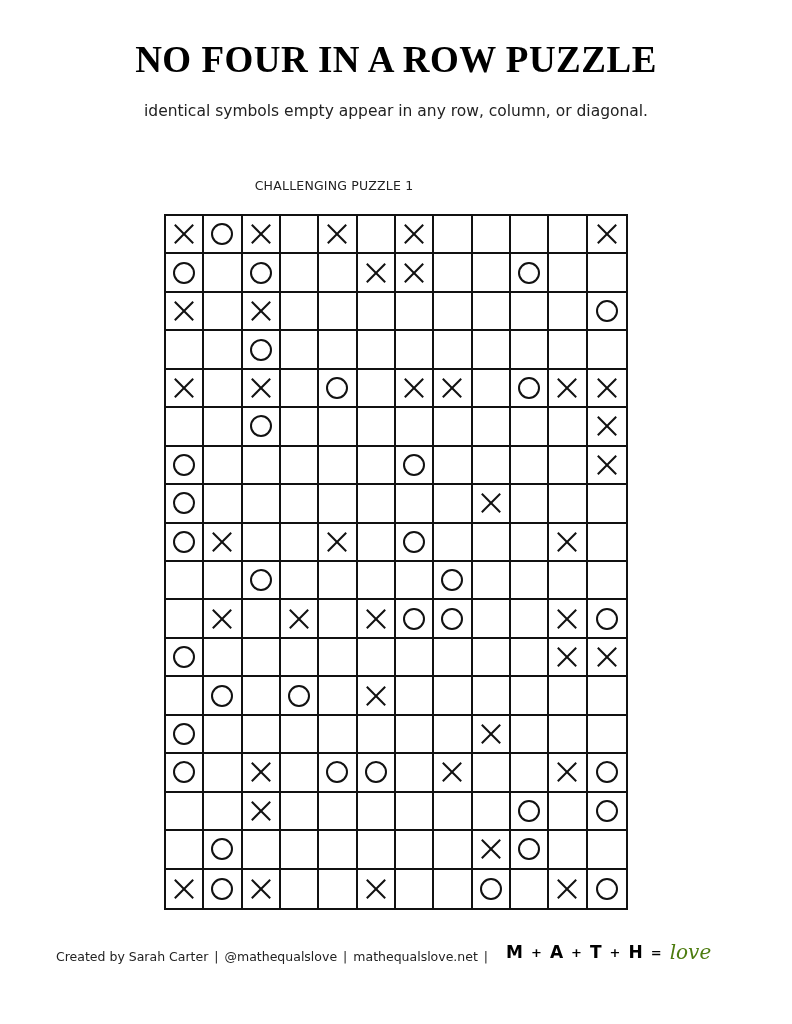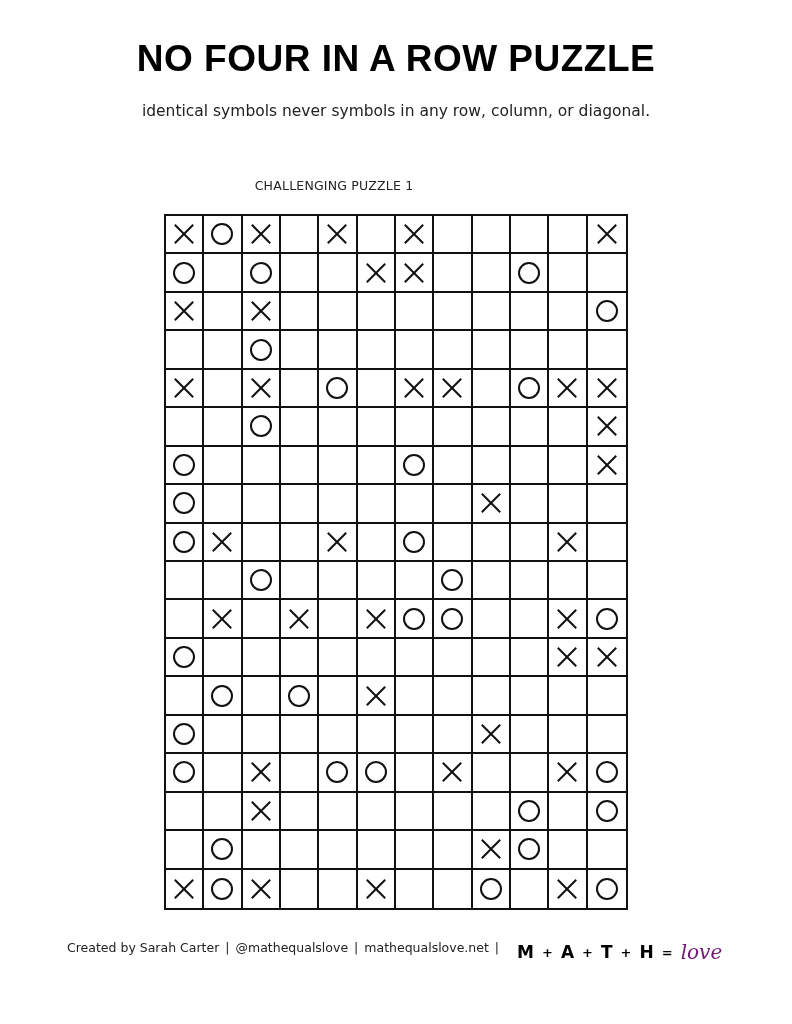--- a/index.html
+++ b/index.html
@@ -1,42 +1,42 @@
 <!DOCTYPE html>
 <html><head>
 <meta charset="utf-8">
 <style>
   html, body { margin: 0; padding: 0; background: #ffffff; }
   body { width: 792px; height: 1024px; position: relative; overflow: hidden; font-family: "Liberation Sans", sans-serif; color: #111; }
-  .title { position: absolute; top: 38px; left: 0; width: 792px; text-align: center; font-family: Liberation Sans, sans-serif; font-weight: bold; font-size: 37px; letter-spacing: 0.5px; color: #000; }
+  .title { position: absolute; top: 38px; left: 0; width: 792px; text-align: center; font-family: Liberation Serif, serif; font-weight: bold; font-size: 37px; letter-spacing: 0.5px; color: #000; }
   .instructions { position: absolute; top: 101px; left: 60px; width: 672px; text-align: center; font-family: "DejaVu Sans", sans-serif; font-size: 15.5px; line-height: 21px; color: #222; }
   .subtitle { position: absolute; top: 178px; left: 0; width: 668px; text-align: center; font-family: "DejaVu Sans", sans-serif; font-size: 12.5px; color: #222; letter-spacing: 0.2px; }
   .grid { position: absolute; left: 164px; top: 214px; width: 464px; height: 696px; display: grid; grid-template-columns: repeat(12, 1fr); grid-template-rows: repeat(18, 1fr); border: 2px solid #111; box-sizing: border-box; }
   .cell { border-right: 2px solid #111; border-bottom: 2px solid #111; display: flex; align-items: center; justify-content: center; position: relative; box-sizing: border-box; }
   .cell.last-col { border-right: none; }
   .cell.last-row { border-bottom: none; }
   .sym-o { width: 22px; height: 22px; border: 2px solid #111; border-radius: 50%; box-sizing: border-box; }
   .sym-x { width: 20px; height: 20px; position: relative; }
   .sym-x::before, .sym-x::after { content: ""; position: absolute; left: 50%; top: 50%; width: 26px; height: 2px; background: #111; }
   .sym-x::before { transform: translate(-50%,-50%) rotate(45deg); }
   .sym-x::after { transform: translate(-50%,-50%) rotate(-45deg); }
-  .footer { position: absolute; top: 940px; left: 56px; display: flex; align-items: flex-start; font-family: "DejaVu Sans", sans-serif; font-size: 12.5px; color: #222; white-space: nowrap; margin-left: 11px; }
+  .footer { position: absolute; top: 940px; left: 56px; display: flex; align-items: flex-end; font-family: "DejaVu Sans", sans-serif; font-size: 12.5px; color: #222; white-space: nowrap; }
   .footer .sep { margin: 0 6px; }
   .brand { display: flex; align-items: center; margin-left: 8px; font-family: "DejaVu Sans", sans-serif; font-weight: bold; font-size: 17px; color: #000; }
   .brand span { margin: 0 4px; }
   .brand .plus { font-size: 13px; }
-  .brand .love { font-family: "DejaVu Serif", serif; font-style: italic; font-weight: normal; font-size: 20px; color: #701a75; margin-left: 4px; }
+  .brand .love { font-family: "DejaVu Serif", serif; font-style: italic; font-weight: normal; font-size: 20px; color: #4d7c0f; margin-left: 4px; }
 </style>
 </head>
 <body>
 
 <div class="title">NO FOUR IN A ROW PUZZLE</div>
 
 <div class="instructions">
-  <div>identical symbols never symbols in any row, column, or diagonal.</div>
+  <div>identical symbols empty appear in any row, column, or diagonal.</div>
 </div>
 
 <div class="subtitle">CHALLENGING PUZZLE 1</div>
 
 <div class="grid" id="grid">
     <div class="cell">
       <div class="sym-x"></div>
     </div>
     <div class="cell">
       <div class="sym-o"></div>

